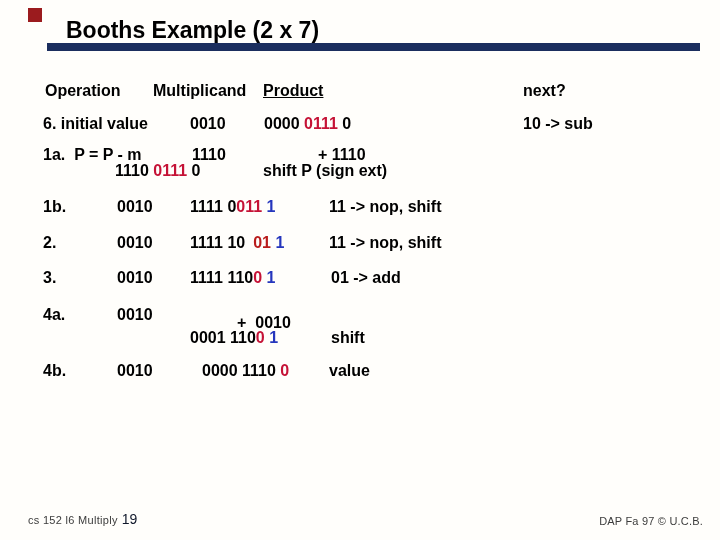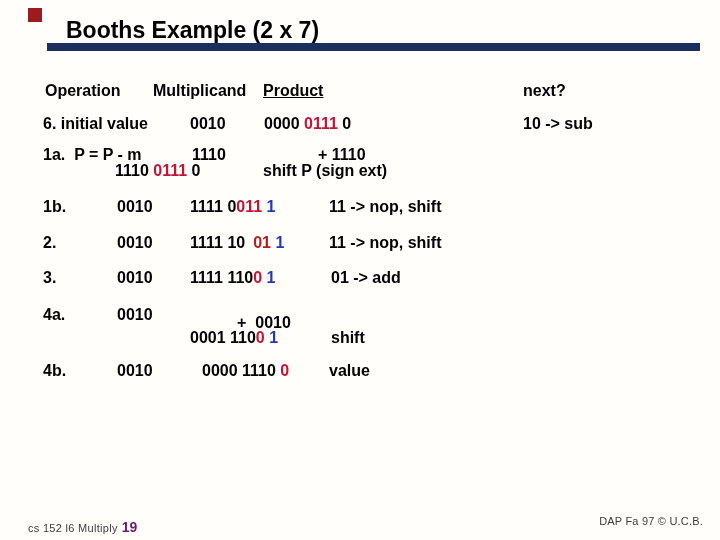--- a/index.html
+++ b/index.html
@@ -31,21 +31,21 @@
   }
   .footer-left {
     position: absolute; left: 28px; top: 511px;
     display: flex; align-items: baseline; gap: 4px;
   }
   .footer-left .label {
     font-size: 11px; font-weight: normal; color: #3c3c3c;
     letter-spacing: 0.3px;
   }
   .footer-left .page {
-    font-size: 14px; font-weight: bold; color: #701a75; margin-top: 8px;
+    font-size: 14px; font-weight: normal; color: #0f172a;
   }
   .footer-right {
     position: absolute; right: 17px; top: 515px;
     font-size: 11px; font-weight: normal; color: #3c3c3c;
     letter-spacing: 0.2px;
   }
 </style>
 </head>
 <body>
 

